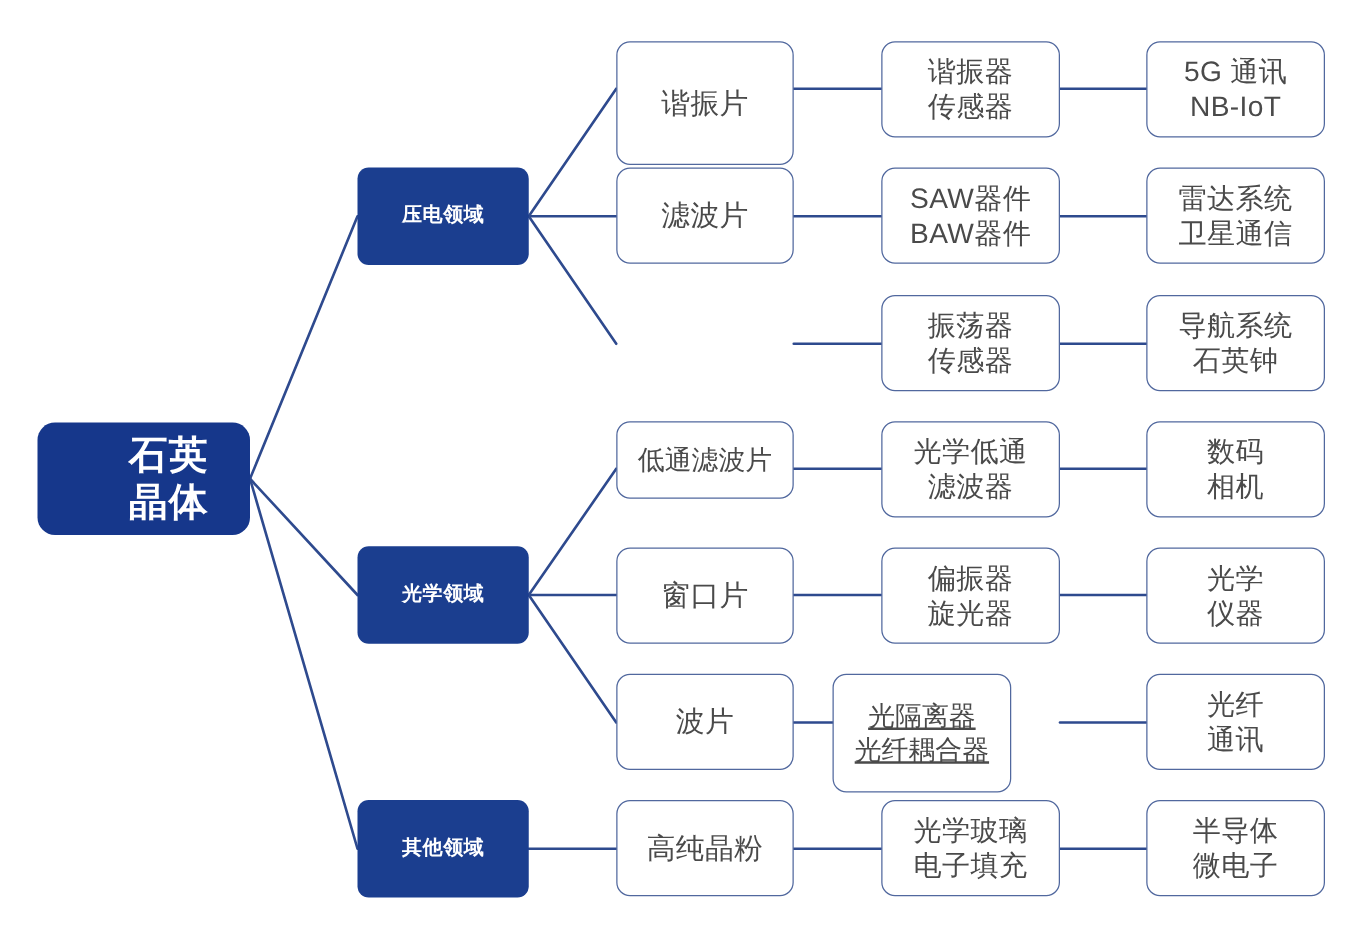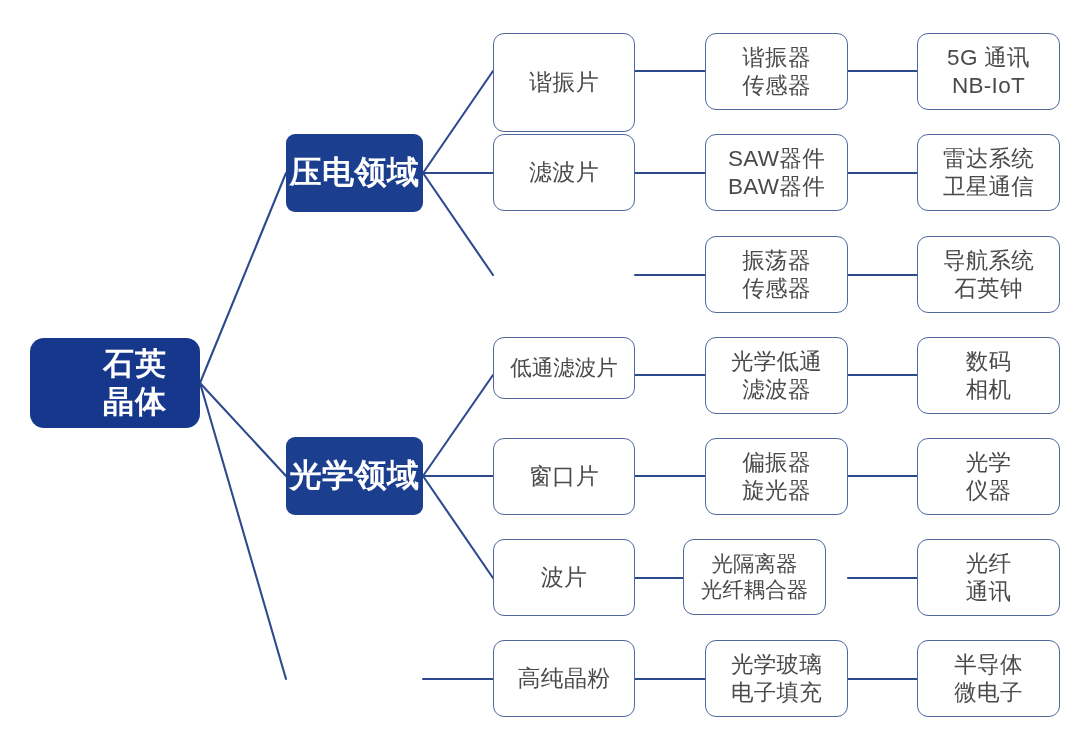--- a/index.html
+++ b/index.html
@@ -43,21 +43,21 @@
     color: #ffffff;
     border-radius: 14px;
     font-size: 31px;
     font-weight: 700;
     letter-spacing: 1px;
   }
   .node-cat {
     background: #1B3E8F;
     color: #ffffff;
     border-radius: 9px;
-    font-size: 32px;
+    font-size: 16px;
     font-weight: 700;
     letter-spacing: 0.5px;
   }
   .node-leaf {
     background: #ffffff;
     color: #4A4A4A;
     border: 1.6px solid #51689E;
     border-radius: 11px;
     font-size: 23px;
     font-weight: 400;
@@ -109,20 +109,21 @@
       <line x1="848" y1="578" x2="917" y2="578"></line>
       <line x1="848" y1="679" x2="917" y2="679"></line>
     </g>
   </svg>
 
   <div class="node node-root" style="left:30px; top:338px; width:170px; height:90px;padding-left:40px;">石英
 晶体</div>
 
   <div class="node node-cat" style="left:286px; top:134px; width:137px; height:78px;">压电领域</div>
   <div class="node node-cat" style="left:286px; top:437px; width:137px; height:78px;">光学领域</div>
+  <div class="node node-cat" style="left:286px; top:640px; width:137px; height:78px;">其他领域</div>
 
   <div class="node node-leaf" style="left:493px; top:33px; width:142px; height:99px;">谐振片</div>
   <div class="node node-leaf two-line" style="left:705px; top:33px; width:143px; height:77px;">谐振器
 传感器</div>
   <div class="node node-leaf two-line" style="left:917px; top:33px; width:143px; height:77px;">5G 通讯
 NB-IoT</div>
 
   <div class="node node-leaf" style="left:493px; top:134px; width:142px; height:77px;">滤波片</div>
   <div class="node node-leaf two-line" style="left:705px; top:134px; width:143px; height:77px;">SAW器件
 BAW器件</div>
@@ -140,21 +141,21 @@
   <div class="node node-leaf two-line" style="left:917px; top:337px; width:143px; height:77px;">数码
 相机</div>
 
   <div class="node node-leaf" style="left:493px; top:438px; width:142px; height:77px;">窗口片</div>
   <div class="node node-leaf two-line" style="left:705px; top:438px; width:143px; height:77px;">偏振器
 旋光器</div>
   <div class="node node-leaf two-line" style="left:917px; top:438px; width:143px; height:77px;">光学
 仪器</div>
 
   <div class="node node-leaf" style="left:493px; top:539px; width:142px; height:77px;">波片</div>
-  <div class="node node-leaf tight" style="left:683px; top:539px; width:143px; height:76px;">光隔离器
+  <div class="node node-leaf tight" style="left:666px; top:539px; width:143px; height:95px;text-decoration:underline;">光隔离器
 光纤耦合器</div>
   <div class="node node-leaf two-line" style="left:917px; top:539px; width:143px; height:77px;">光纤
 通讯</div>
 
   <div class="node node-leaf" style="left:493px; top:640px; width:142px; height:77px;">高纯晶粉</div>
   <div class="node node-leaf two-line" style="left:705px; top:640px; width:143px; height:77px;">光学玻璃
 电子填充</div>
   <div class="node node-leaf two-line" style="left:917px; top:640px; width:143px; height:77px;">半导体
 微电子</div>
 

